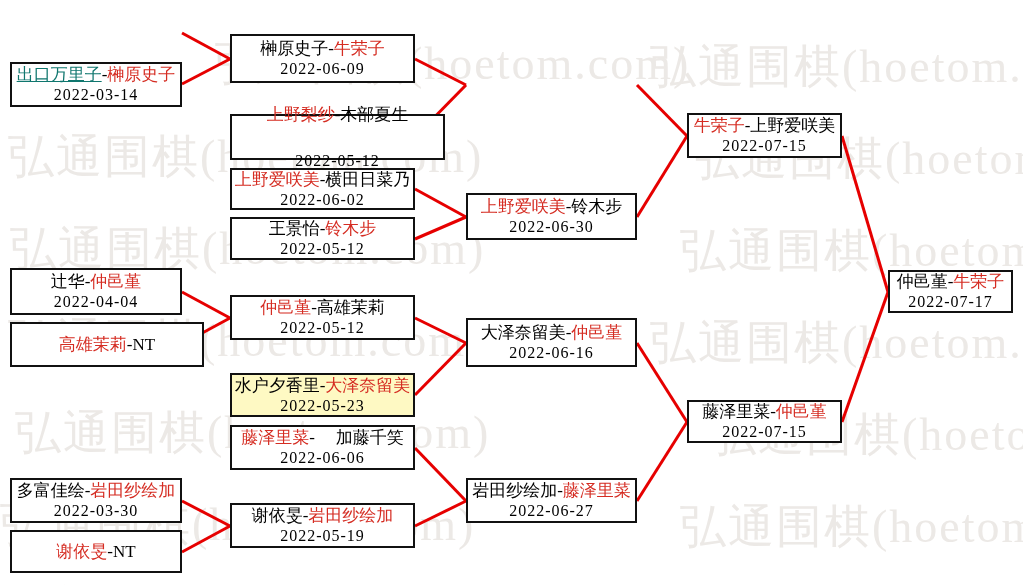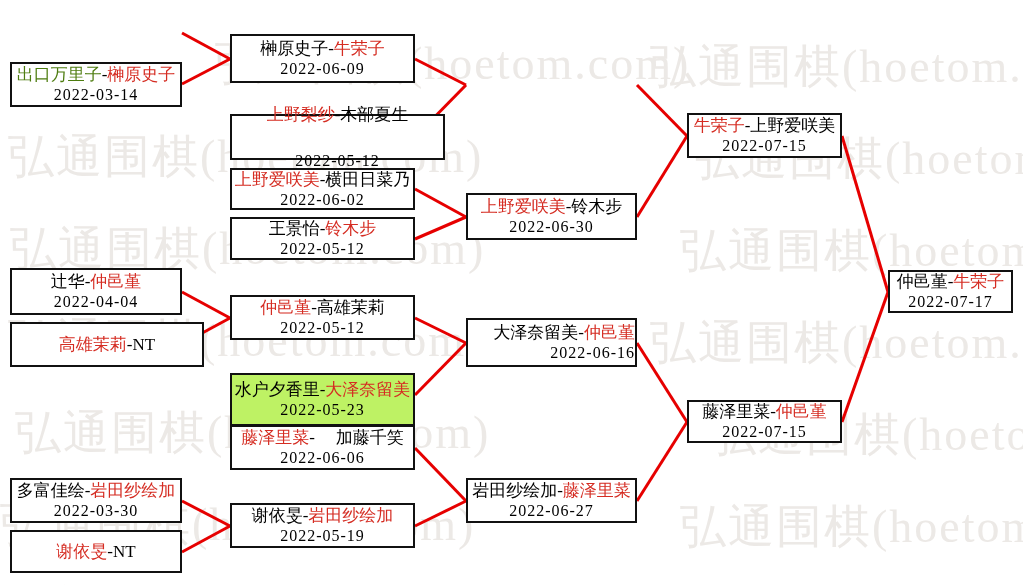--- a/index.html
+++ b/index.html
@@ -80,21 +80,21 @@
     <div class="watermark" style="left: 680px; top: 220px; color: rgb(236, 233, 230);">弘通围棋(hoetom.com)</div>
     <div class="watermark" style="left: 8px; top: 310px; color: rgb(236, 233, 230);">弘通围棋(hoetom.com)</div>
     <div class="watermark" style="left: 650px; top: 312px; color: rgb(236, 233, 230);">弘通围棋(hoetom.com)</div>
     <div class="watermark" style="left: 15px; top: 402px; color: rgb(236, 233, 230);">弘通围棋(hoetom.com)</div>
     <div class="watermark" style="left: 710px; top: 404px; color: rgb(236, 233, 230);">弘通围棋(hoetom.com)</div>
     <div class="watermark" style="left: 0px; top: 494px; color: rgb(236, 233, 230);">弘通围棋(hoetom.com)</div>
     <div class="watermark" style="left: 680px; top: 496px; color: rgb(236, 233, 230);">弘通围棋(hoetom.com)</div>
     <div class="watermark" style="left: 10px; top: 577px; color: rgb(236, 233, 230);">弘通围棋(hoetom.com)</div>
     <div class="watermark" style="left: 660px; top: 578px; color: rgb(236, 233, 230);">弘通围棋(hoetom.com)</div>
     <div class="match-box" style="left: 10px; top: 62px; width: 172px; height: 45px; border: 2px solid rgb(17, 17, 17); background: rgb(255, 255, 255);">
-      <div class="nowrap"><span style="color: #4d7c0f;">出口万里子</span><span style="color: rgb(0, 0, 0);">-</span><span style="color: rgb(213, 44, 34);">榊原史子</span></div>
+      <div class="nowrap"><span style="color: #0f766e; text-decoration: underline;">出口万里子</span><span style="color: rgb(0, 0, 0);">-</span><span style="color: rgb(213, 44, 34);">榊原史子</span></div>
       <div class="match-date nowrap">2022-03-14</div>
     </div>
     <div class="match-box" style="left: 10px; top: 268px; width: 172px; height: 47px; border: 2px solid rgb(17, 17, 17); background: rgb(255, 255, 255);">
       <div class="nowrap"><span style="color: rgb(0, 0, 0);">辻华</span><span style="color: rgb(0, 0, 0);">-</span><span style="color: rgb(213, 44, 34);">仲邑堇</span></div>
       <div class="match-date nowrap">2022-04-04</div>
     </div>
     <div class="match-box" style="left: 10px; top: 322px; width: 194px; height: 45px; border: 2px solid rgb(17, 17, 17); background: rgb(255, 255, 255);">
       <div class="nowrap"><span style="color: rgb(213, 44, 34);">高雄茉莉</span><span style="color: rgb(0, 0, 0);">-</span><span style="color: rgb(0, 0, 0);">NT</span></div>
     </div>
     <div class="match-box" style="left: 10px; top: 478px; width: 172px; height: 45px; border: 2px solid rgb(17, 17, 17); background: rgb(255, 255, 255);">
@@ -117,37 +117,37 @@
       <div class="match-date nowrap">2022-06-02</div>
     </div>
     <div class="match-box" style="left: 230px; top: 217px; width: 185px; height: 43px; border: 2px solid rgb(17, 17, 17); background: rgb(255, 255, 255);">
       <div class="nowrap"><span style="color: rgb(0, 0, 0);">王景怡</span><span style="color: rgb(0, 0, 0);">-</span><span style="color: rgb(213, 44, 34);">铃木步</span></div>
       <div class="match-date nowrap">2022-05-12</div>
     </div>
     <div class="match-box" style="left: 230px; top: 295px; width: 185px; height: 45px; border: 2px solid rgb(17, 17, 17); background: rgb(255, 255, 255);">
       <div class="nowrap"><span style="color: rgb(213, 44, 34);">仲邑堇</span><span style="color: rgb(0, 0, 0);">-</span><span style="color: rgb(0, 0, 0);">高雄茉莉</span></div>
       <div class="match-date nowrap">2022-05-12</div>
     </div>
-    <div class="match-box" style="left: 230px; top: 373px; width: 185px; height: 53px; border: 2px solid rgb(17, 17, 17); background: #bef264;">
+    <div class="match-box" style="left: 230px; top: 373px; width: 185px; height: 44px; border: 2px solid rgb(17, 17, 17); background: #fef9c3;">
       <div class="nowrap"><span style="color: rgb(0, 0, 0);">水户夕香里</span><span style="color: rgb(0, 0, 0);">-</span><span style="color: rgb(213, 44, 34);">大泽奈留美</span></div>
       <div class="match-date nowrap">2022-05-23</div>
     </div>
     <div class="match-box" style="left: 230px; top: 425px; width: 185px; height: 45px; border: 2px solid rgb(17, 17, 17); background: rgb(255, 255, 255);">
       <div class="nowrap"><span style="color: rgb(213, 44, 34);">藤泽里菜</span><span style="color: rgb(0, 0, 0);">-</span><span style="color: rgb(0, 0, 0); margin-left: 21px;">加藤千笑</span></div>
       <div class="match-date nowrap">2022-06-06</div>
     </div>
     <div class="match-box" style="left: 230px; top: 503px; width: 185px; height: 45px; border: 2px solid rgb(17, 17, 17); background: rgb(255, 255, 255);">
       <div class="nowrap"><span style="color: rgb(0, 0, 0);">谢依旻</span><span style="color: rgb(0, 0, 0);">-</span><span style="color: rgb(213, 44, 34);">岩田纱绘加</span></div>
       <div class="match-date nowrap">2022-05-19</div>
     </div>
     <div class="match-box" style="left: 466px; top: 193px; width: 171px; height: 47px; border: 2px solid rgb(17, 17, 17); background: rgb(255, 255, 255);">
       <div class="nowrap"><span style="color: rgb(213, 44, 34);">上野爱咲美</span><span style="color: rgb(0, 0, 0);">-</span><span style="color: rgb(0, 0, 0);">铃木步</span></div>
       <div class="match-date nowrap">2022-06-30</div>
     </div>
-    <div class="match-box" style="left: 466px; top: 318px; width: 171px; height: 49px; border: 2px solid rgb(17, 17, 17); background: rgb(255, 255, 255); align-items: flex-end;">
+    <div class="match-box" style="left: 466px; top: 318px; width: 171px; height: 49px; border: 2px solid rgb(17, 17, 17); background: rgb(255, 255, 255);">
       <div class="nowrap"><span style="color: rgb(0, 0, 0);">大泽奈留美</span><span style="color: rgb(0, 0, 0);">-</span><span style="color: rgb(213, 44, 34);">仲邑堇</span></div>
       <div class="match-date nowrap">2022-06-16</div>
     </div>
     <div class="match-box" style="left: 466px; top: 478px; width: 171px; height: 45px; border: 2px solid rgb(17, 17, 17); background: rgb(255, 255, 255);">
       <div class="nowrap"><span style="color: rgb(0, 0, 0);">岩田纱绘加</span><span style="color: rgb(0, 0, 0);">-</span><span style="color: rgb(213, 44, 34);">藤泽里菜</span></div>
       <div class="match-date nowrap">2022-06-27</div>
     </div>
     <div class="match-box" style="left: 687px; top: 113px; width: 155px; height: 45px; border: 2px solid rgb(17, 17, 17); background: rgb(255, 255, 255);">
       <div class="nowrap"><span style="color: rgb(213, 44, 34);">牛荣子</span><span style="color: rgb(0, 0, 0);">-</span><span style="color: rgb(0, 0, 0);">上野爱咲美</span></div>
       <div class="match-date nowrap">2022-07-15</div>

